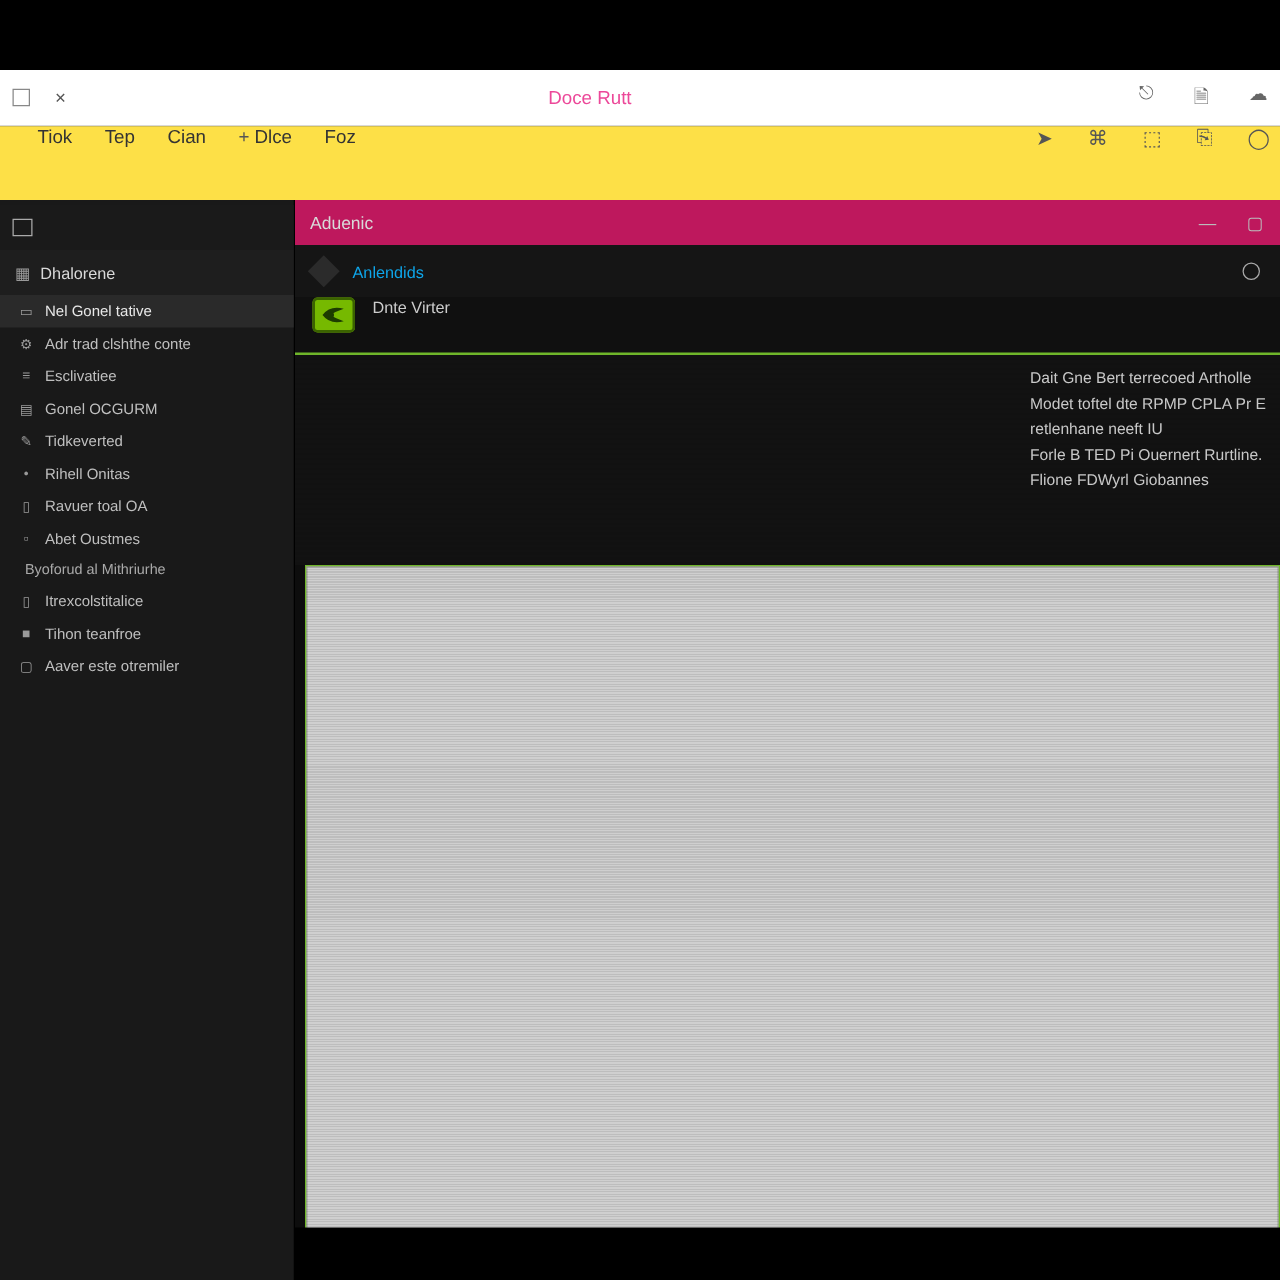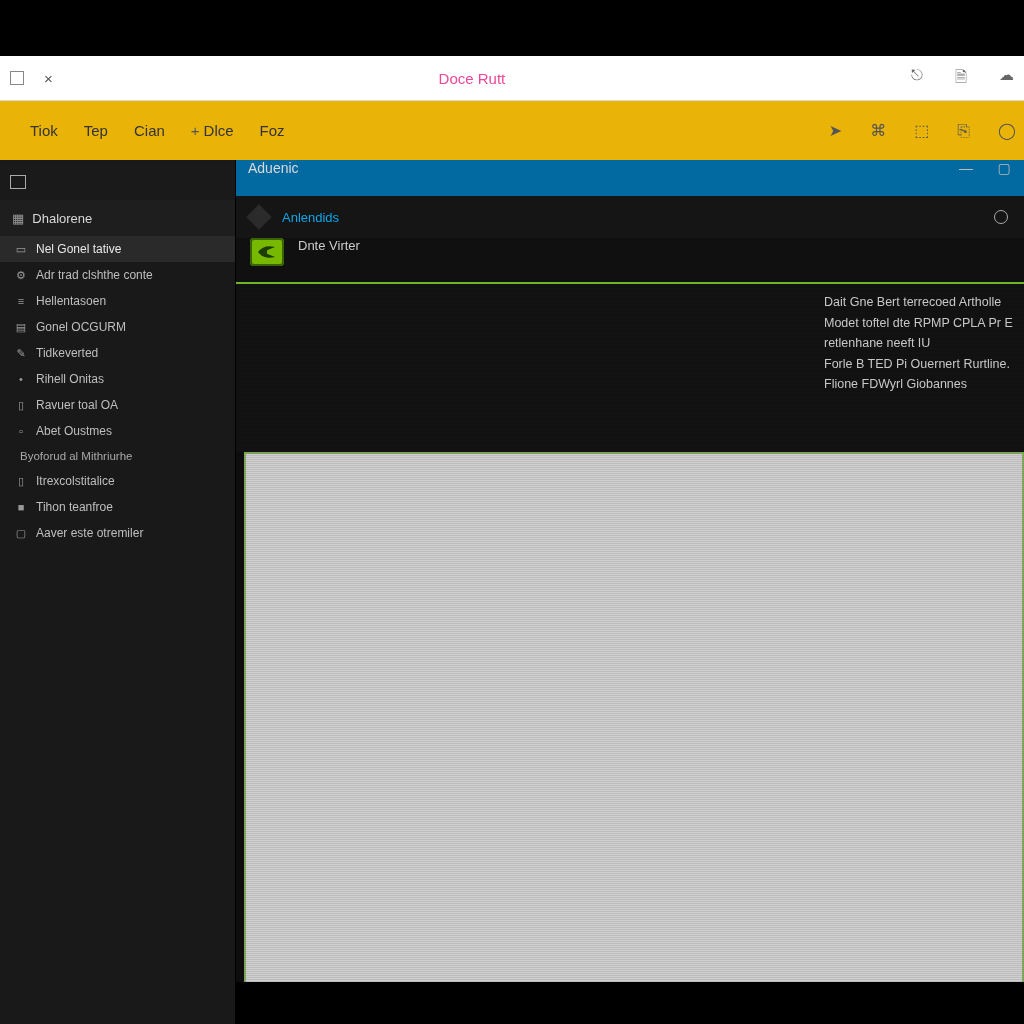--- a/index.html
+++ b/index.html
@@ -40,22 +40,22 @@
   .tabbar .spacer { flex:1; }
   .tabbar .title {
     font-size:15px;
     color:#ec4899;
   }
   .tabbar .righticons { display:flex; gap:32px; margin-left:20px;}
   .tabbar .righticons span { color:#666; font-size:15px; }
 
   .toolbar {
     height: 60px;
-    background:#eab308;
-    display:flex; align-items:center;
+    background:#fde047;
+    display:flex; 
     padding: 0 8px 0 30px;
     color:#333;
     border-bottom:1px solid #ccc;
   }
   .toolbar .btn {
     margin-right:26px;
     font-size:15px;
     color:#333;
     cursor:pointer;
   }
@@ -127,25 +127,25 @@
   
   .main {
     flex:1;
     display:flex;
     flex-direction:column;
     background:#0d0d0d;
     position:relative;
   }
   .panel-titlebar {
     height:36px;
-    display:flex; align-items:flex-start;
+    display:flex; align-items:center;
     padding:0 12px;
     color:#d9d9d9;
     font-size:14px;
-    background:#0369a1;
+    background:#be185d;
   }
   .panel-titlebar .spacer { flex:1; }
   .panel-titlebar .wbtn { width:16px; text-align:center; margin-left:22px; color:#bbb; cursor:pointer; font-size:14px; }
 
   .breadcrumb {
     height:42px;
     display:flex; align-items:center;
     padding-left:14px;
     background:#151515;
     color:#0ea5e9;
@@ -276,21 +276,21 @@
       <span class="ico">▭</span>
       <span>Nel Gonel tative</span>
     </div>
 
     <div class="nav-item">
       <span class="ico">⚙</span>
       <span>Adr trad clshthe conte</span>
     </div>
     <div class="nav-item">
       <span class="ico">≡</span>
-      <span>Hellentasoen</span>
+      <span>Esclivatiee</span>
     </div>
     <div class="nav-item">
       <span class="ico">▤</span>
       <span>Gonel OCGURM</span>
     </div>
     <div class="nav-item">
       <span class="ico">✎</span>
       <span>Tidkeverted</span>
     </div>
     <div class="nav-item">

